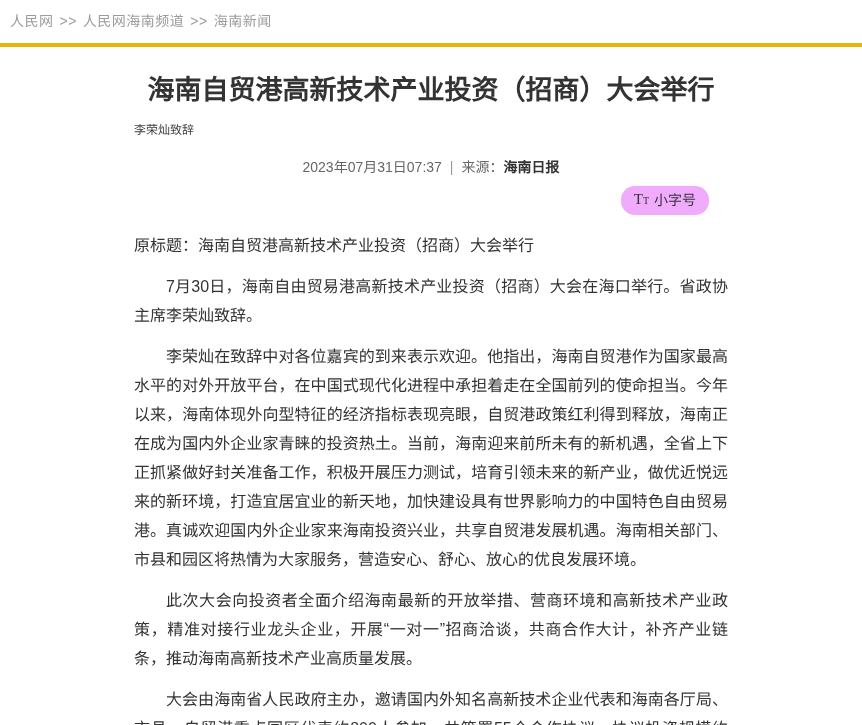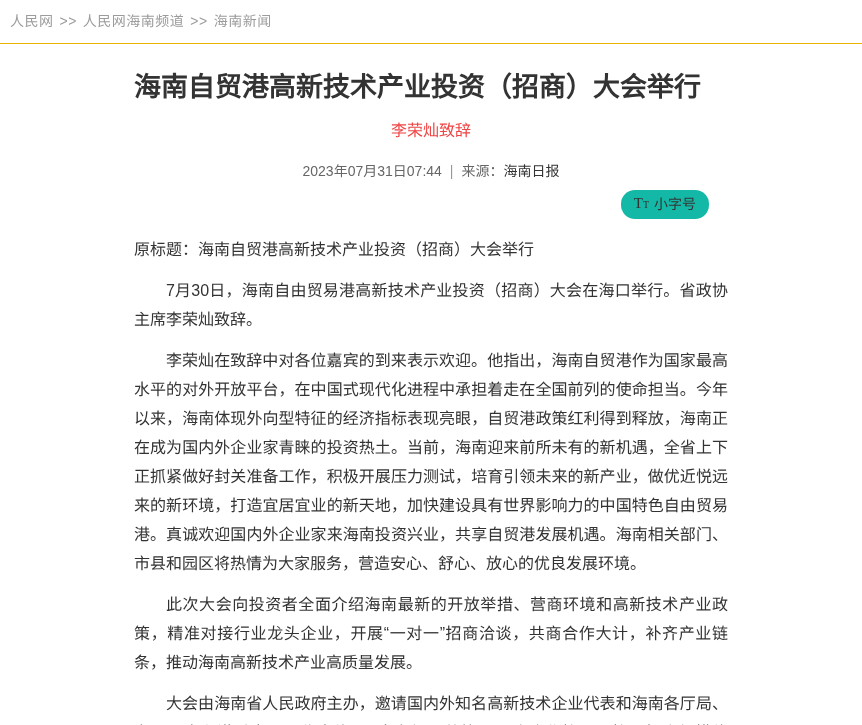--- a/index.html
+++ b/index.html
@@ -7,80 +7,79 @@
   body {
     width: 862px;
     min-height: 725px;
     font-family: "Liberation Sans", "DejaVu Sans", sans-serif;
     color: #333;
     position: relative;
   }
   
   .breadcrumb {
     padding: 10px 10px 13px 10px;
-    border-bottom: 1px solid #eab308;
+    border-bottom: 4px solid #eab308;
     font-size: 14px;
     color: #9c9c9c;
     letter-spacing: 0.5px;
   }
   .bc-link {
     color: #9c9c9c;
     text-decoration: none;
     cursor: pointer;
   }
   .bc-sep {
     color: #9c9c9c;
     margin: 0 6px;
   }
   
   .content {
     width: 594px;
     margin: 0 auto;
   }
   h1.title {
     margin-top: 26px;
-    text-align: left;
+    text-align: center;
     font-size: 27px;
     font-weight: bold;
     color: #333;
     line-height: 1.3;
   }
   .subtitle {
     margin-top: 12px;
-    text-align: center;
-    font-size: 16px;
-    color: #ef4444;
+    font-size: 12px;
+    color: #404040;
   }
   .meta {
     margin-top: 19px;
     text-align: center;
     font-size: 14px;
     color: #666;
   }
   .meta .meta-sep {
     margin: 0 8px;
     color: #999;
   }
   .meta .source-link {
     color: #333;
-    font-weight: normal;
+    font-weight: bold;
     text-decoration: none;
     cursor: pointer;
     margin-top: 12px;
   }
   .toolbar {
     margin-top: 10px;
     text-align: right;
     padding-right: 19px;
   }
   .font-size-btn {
     display: inline-flex;
     align-items: center;
     gap: 5px;
-    background: #14b8a6;
+    background: #f0abfc;
     border: none;
     border-radius: 14px;
     padding: 4px 13px 5px 13px;
     font-family: inherit;
     font-size: 14px;
     color: #333;
     cursor: pointer;
     line-height: 1.3;
   }
   .tt { font-family: "Liberation Serif", "DejaVu Serif", serif; color: #333; }
@@ -105,21 +104,21 @@
 </head>
 <body>
 
 <nav class="breadcrumb"><a class="bc-link">人民网</a><span class="bc-sep">&gt;&gt;</span><a class="bc-link">人民网海南频道</a><span class="bc-sep">&gt;&gt;</span><a class="bc-link">海南新闻</a></nav>
 
 <main class="content">
   <h1 class="title">海南自贸港高新技术产业投资（招商）大会举行</h1>
   <div class="subtitle">李荣灿致辞</div>
 
   <div class="meta">
-    <span>2023年07月31日07:44</span><span class="meta-sep">|</span><span>来源：</span><a class="source-link">海南日报</a>
+    <span>2023年07月31日07:37</span><span class="meta-sep">|</span><span>来源：</span><a class="source-link">海南日报</a>
   </div>
 
   <div class="toolbar">
     <button class="font-size-btn">
       <span class="tt"><span class="t-big">T</span><span class="t-small">T</span></span>
       <span>小字号</span>
     </button>
   </div>
 
   <div class="article-body">

